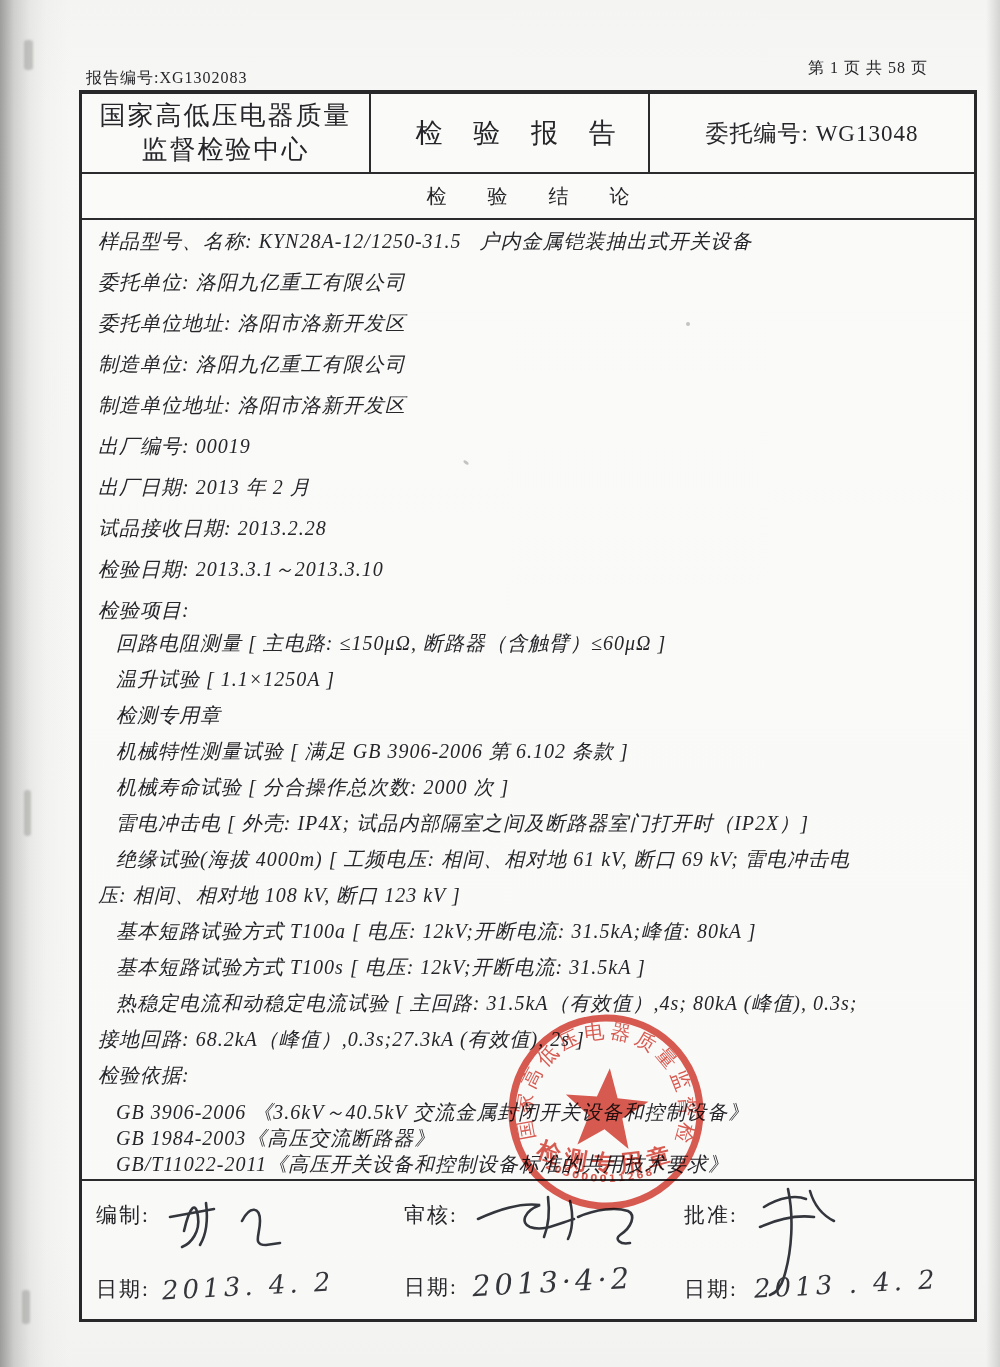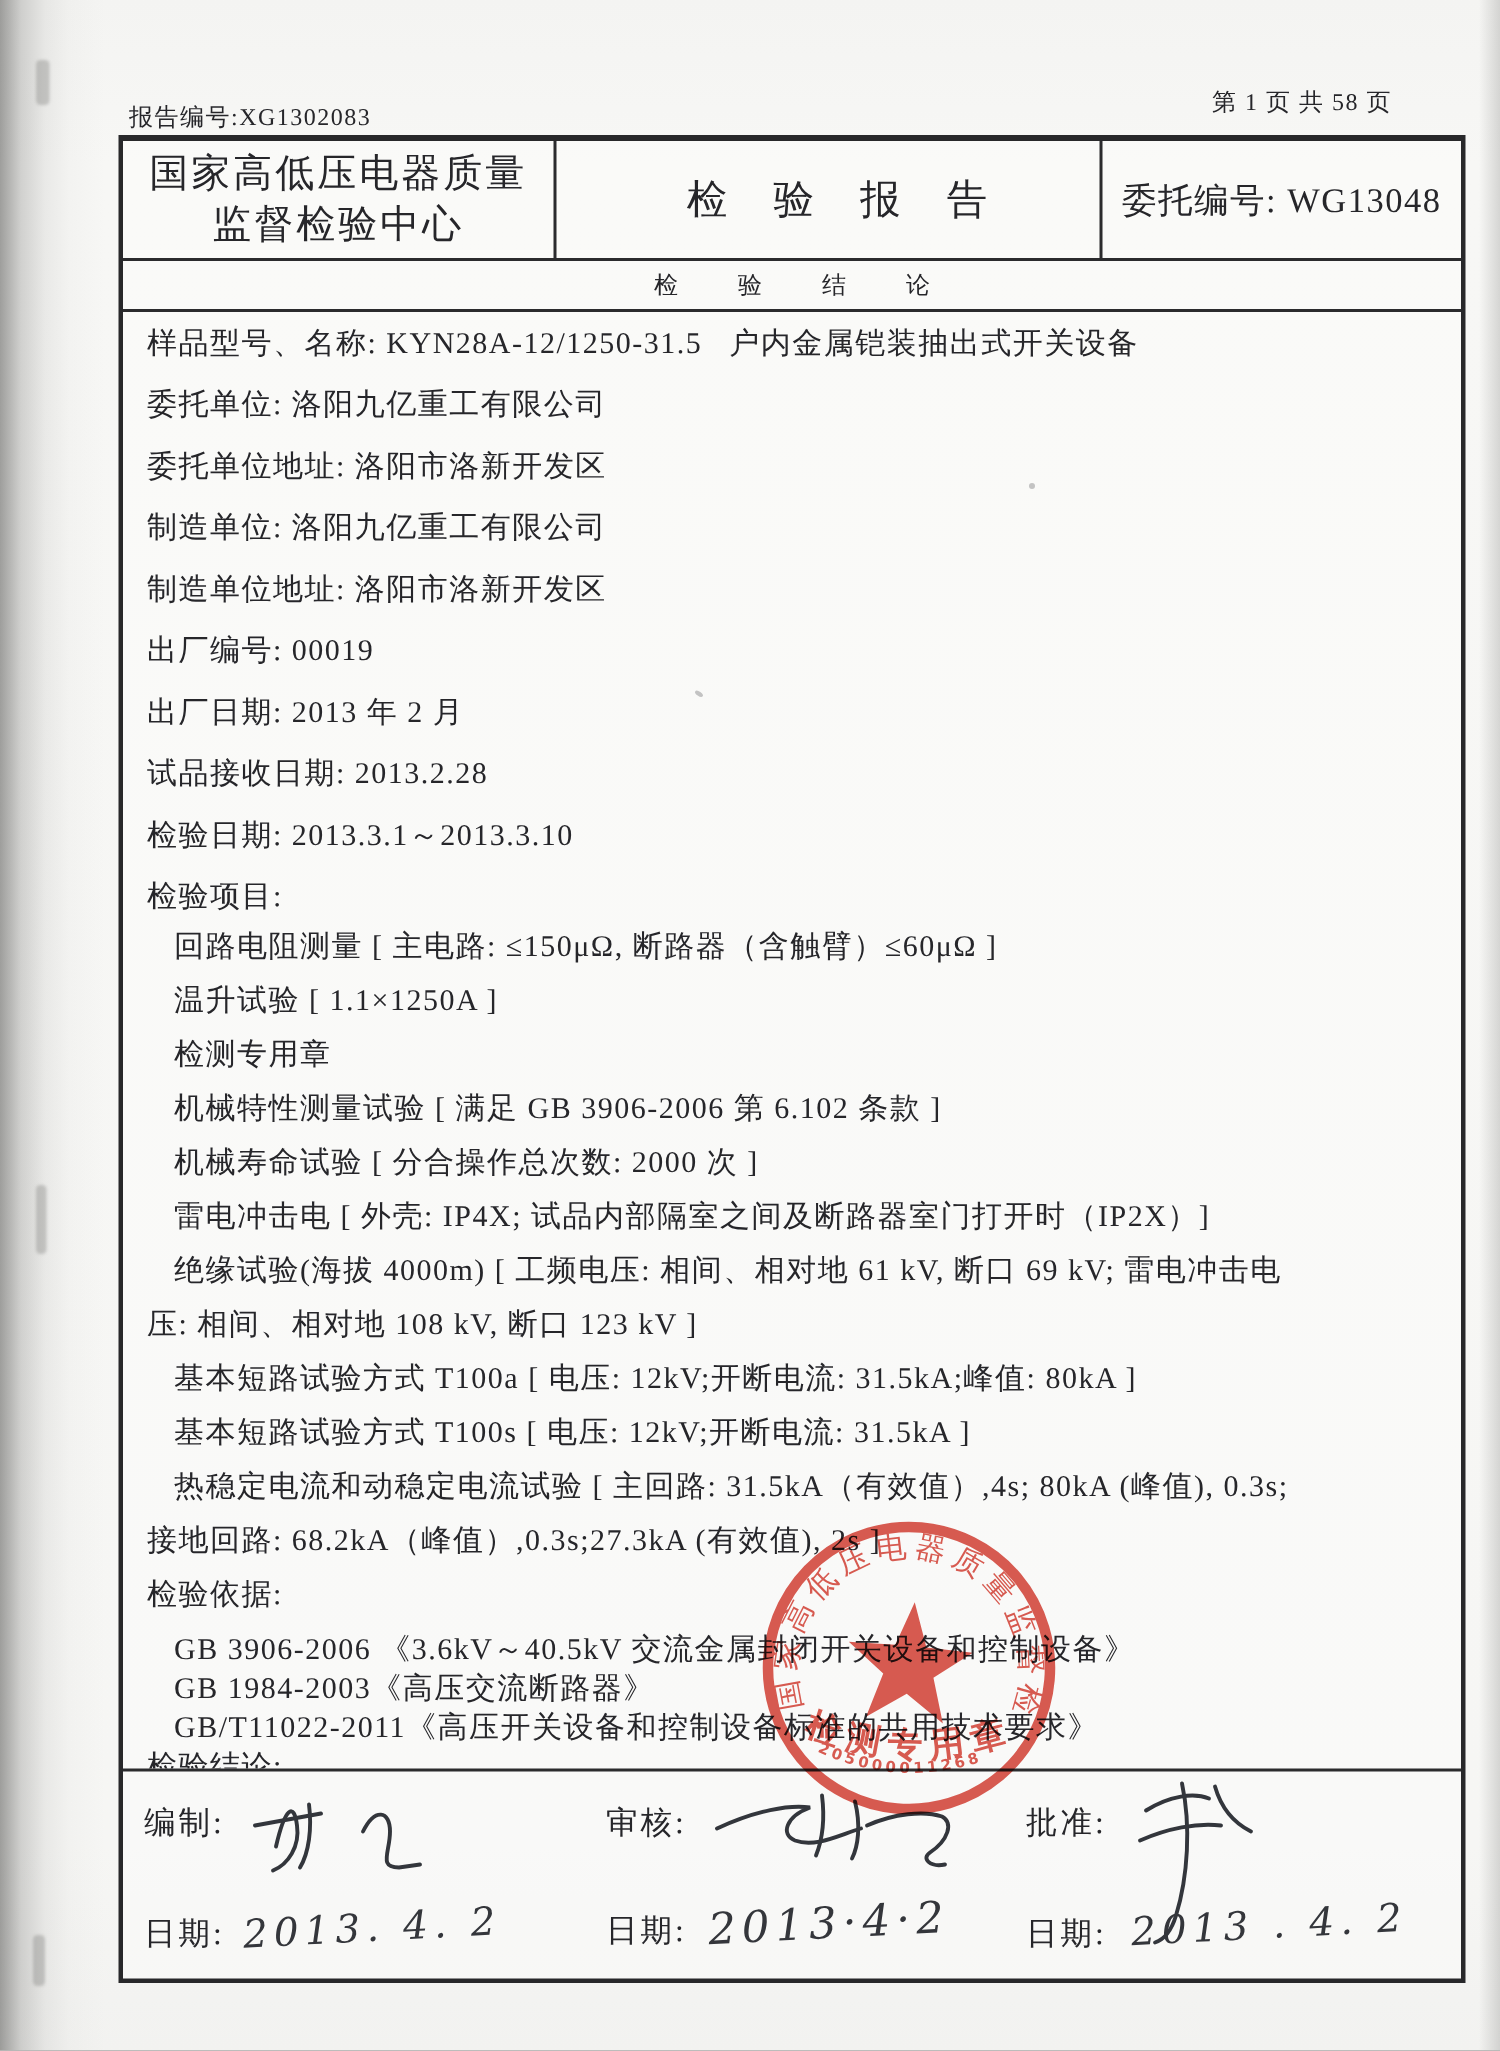--- a/index.html
+++ b/index.html
@@ -19,24 +19,24 @@
   .meta-left{position:absolute;left:86px;top:12px;}
   .meta-right{position:absolute;right:72px;top:2px;}
 
   .rtable{position:absolute;left:79px;top:90px;width:898px;height:1232px;
         border:3px solid #28282a;border-top-width:4px;box-sizing:border-box;
         display:flex;flex-direction:column;background:rgba(255,255,255,.35);}
   .row-head{display:flex;height:78px;border-bottom:2px solid #2b2b2d;flex:none;}
   .cell{box-sizing:border-box;display:flex;flex-direction:column;justify-content:center;align-items:center;}
   .cell-org{width:289px;border-right:2px solid #2b2b2d;font-size:26px;line-height:34px;letter-spacing:2px;}
   .cell-title{flex:1;border-right:2px solid #2b2b2d;font-size:27px;letter-spacing:12px;padding-left:24px;}
-  .cell-comm{width:239px;font-size:23px;letter-spacing:1px;}
-  .row-sub{height:34px;border-bottom:2px solid #2b2b2d;flex:none;display:flex;align-items:center;justify-content:center;
-        font-size:16px;letter-spacing:18px;padding-left:18px;box-sizing:border-box;}
-  .row-body{flex:1;overflow:hidden;padding:9px 0 0 16px;font-size:20px;}
+  .cell-comm{width:324px;font-size:23px;letter-spacing:1px;}
+  .row-sub{height:46px;border-bottom:2px solid #2b2b2d;flex:none;display:flex;align-items:center;justify-content:center;
+        font-size:20px;letter-spacing:18px;padding-left:18px;box-sizing:border-box;}
+  .row-body{flex:1;overflow:hidden;padding:9px 0 0 16px;font-size:20px;font-style:italic;}
   .bline{white-space:pre-wrap;line-height:24px;letter-spacing:1px;}
   .field{margin-bottom:17px;}
   .sec-label{line-height:24px;letter-spacing:1px;white-space:pre-wrap;}
   .items{margin-top:9px;}
   .item{padding-left:18px;margin-bottom:12px;}
   .item.cont{padding-left:0;}
   .basis{margin-top:13px;margin-bottom:2px;}
   .basis .bas{padding-left:18px;margin-top:2px;margin-bottom:2px;}
   .row-sign{height:138px;flex:none;border-top:2px solid #2b2b2d;position:relative;overflow:visible;font-size:21px;}
   .sig-label{position:absolute;letter-spacing:2px;}

